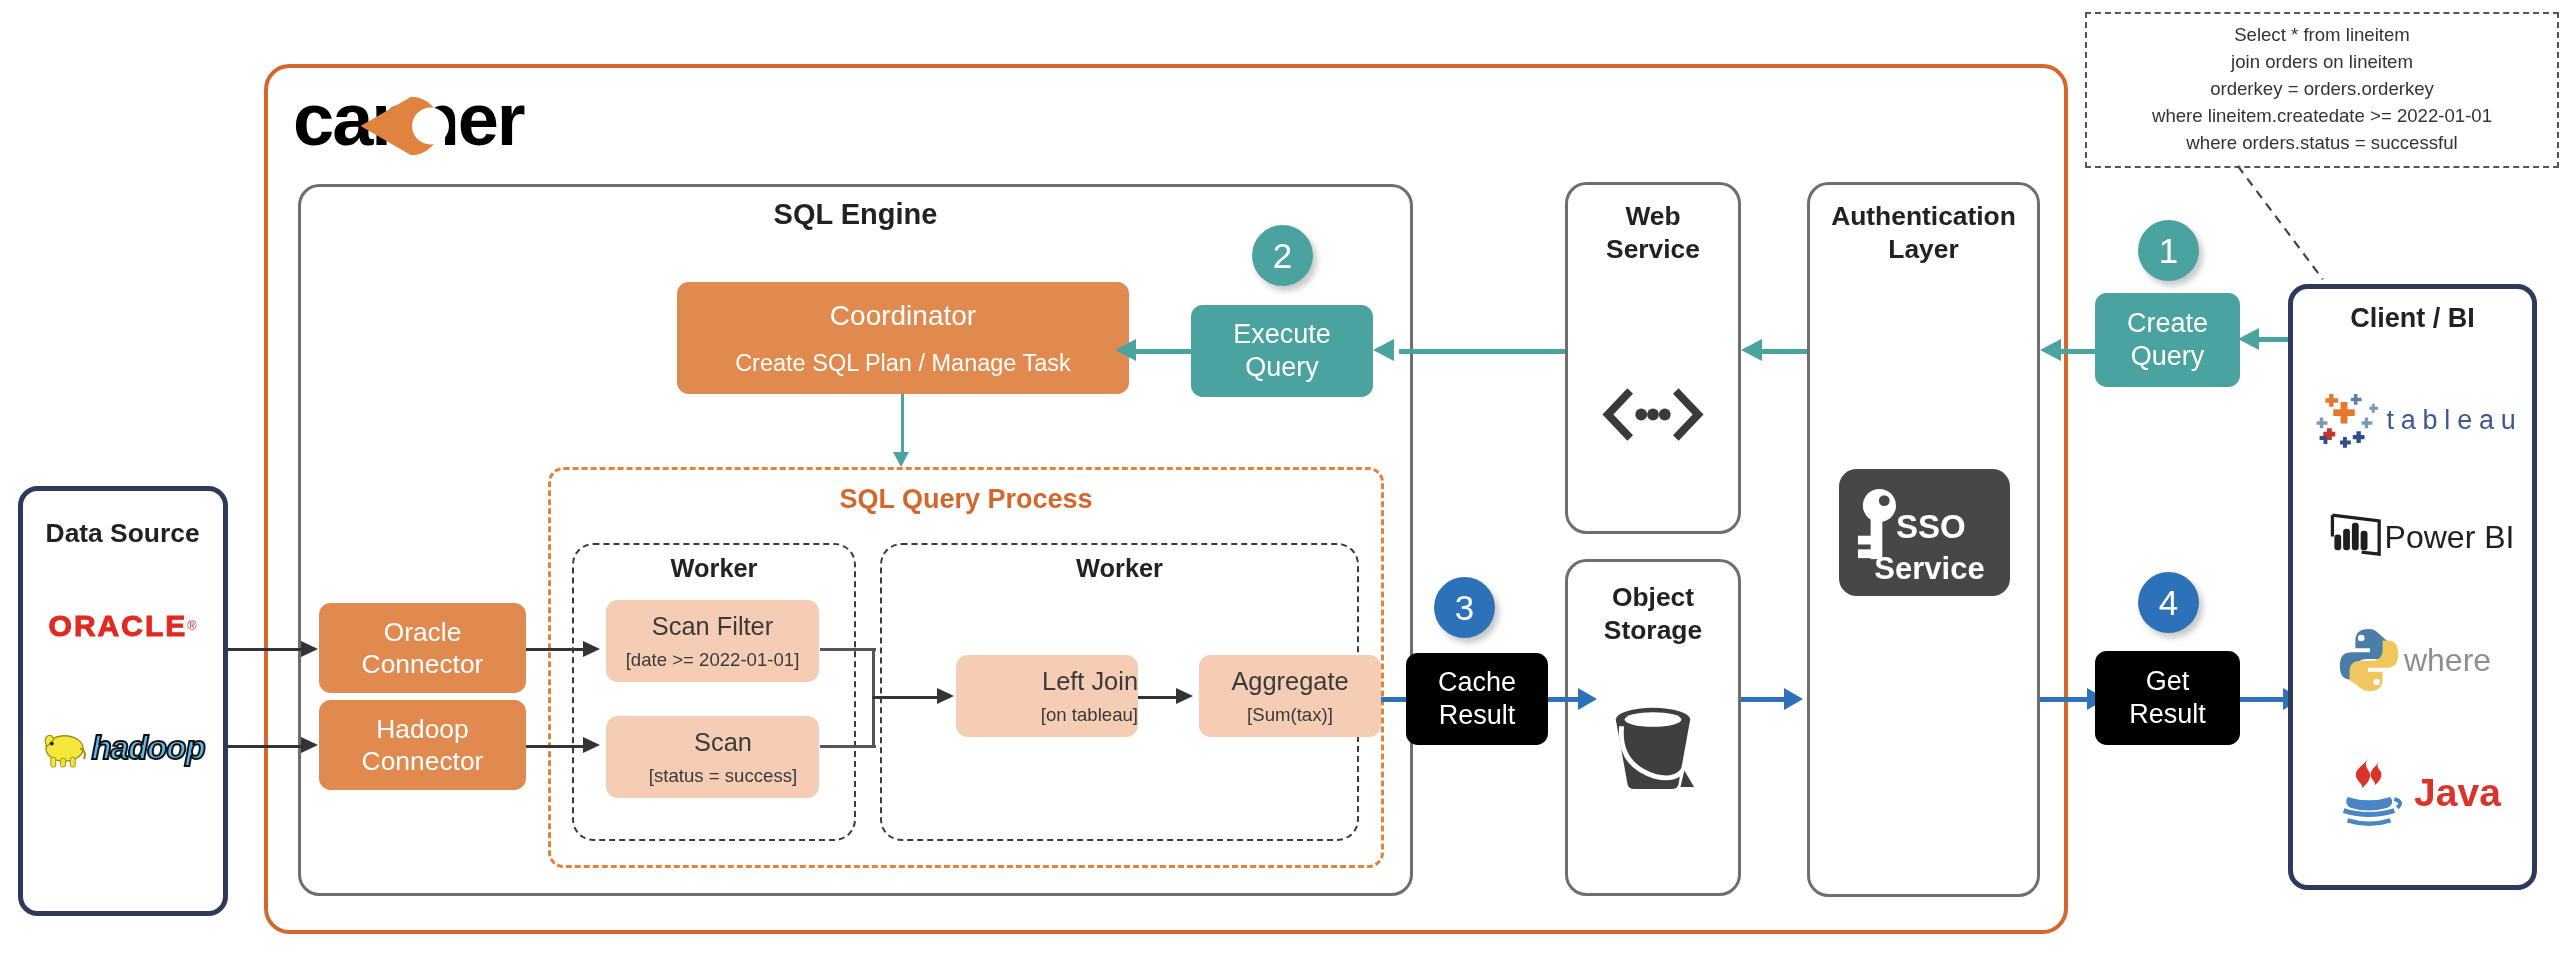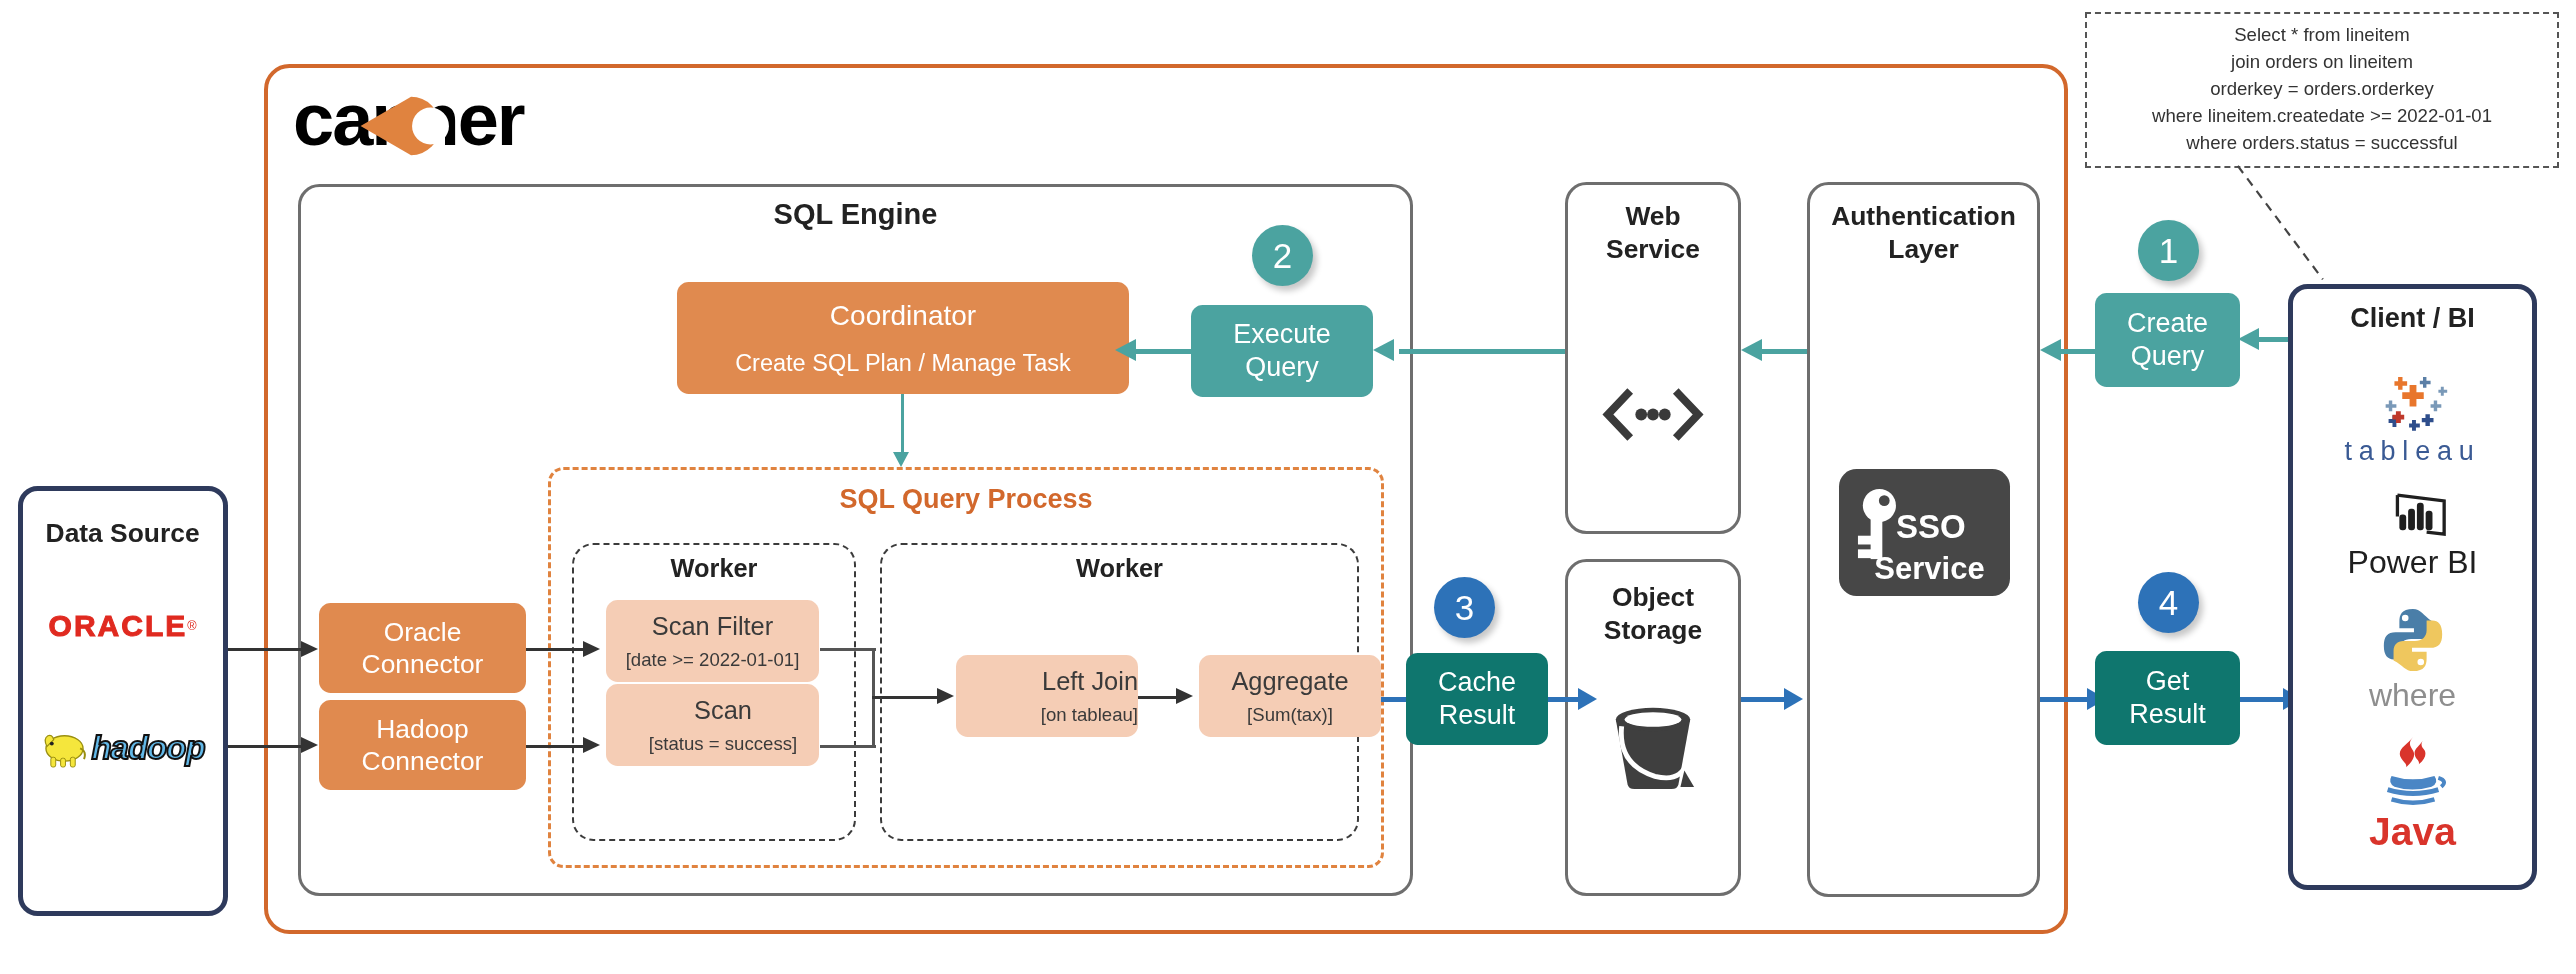--- a/index.html
+++ b/index.html
@@ -1,35 +1,35 @@
 <!DOCTYPE html>
 <html><head>
 <meta charset="utf-8">
 <style>
   html,body{margin:0;padding:0;background:#fff;}
   body{width:2576px;height:974px;position:relative;overflow:hidden;
        font-family:"Liberation Sans","DejaVu Sans",sans-serif;color:#3a3a3a;}
   .abs{position:absolute;box-sizing:border-box;}
   .ctr{display:flex;align-items:center;justify-content:center;text-align:center;}
-  .col{flex-direction:column;}
+  .col{flex-direction:row;}
 
   
   .outer-orange{border:4.9px solid #D2682C;border-radius:25.4px;}
   .panel-gray{border:3.9px solid #6E6E6E;border-radius:21.5px;background:#fff;}
   .panel-navy{border:5.9px solid #2E3A5C;border-radius:19.6px;background:#fff;}
   .dash-orange{border:3.9px dashed #E0833F;border-radius:15.6px;}
   .dash-dark{border:2.9px dashed #3b3b3b;border-radius:21.5px;}
 
   
   .box{border-radius:11.7px;display:flex;align-items:center;justify-content:center;
        flex-direction:column;text-align:center;line-height:1.22;}
   .box-orange{background:#E08A4F;color:#fff;}
   .box-peach{background:#F5CDB5;color:#3a3a3a;}
   .box-teal{background:#4BA3A0;color:#fff;}
-  .box-blue{background:#0f766e;color:#fff;}
+  .box-blue{background:#000000;color:#fff;}
   .box-dark{background:#474747;color:#fff;border-radius:17.6px;}
 
   .hdr{font-weight:bold;color:#222;text-align:center;}
 
   
   .badge{border-radius:50%;color:#fff;display:flex;align-items:center;
          justify-content:center;font-size:35px;box-shadow:3.9px 4.9px 5.9px rgba(0,0,0,.22);}
   .badge-teal{background:#4BA3A0;}
   .badge-blue{background:#2D72B8;}
 
@@ -77,21 +77,21 @@
 <div class="abs hdr" style="left:548px;top:484px;width:836px;font-size:27px;color:#D2682C;">SQL Query Process</div>
 
 <div class="abs dash-dark" style="left:572px;top:543px;width:284px;height:298px;"></div>
 <div class="abs hdr" style="left:572px;top:554px;width:284px;font-size:25.4px;">Worker</div>
 
 <div class="abs box box-peach" style="left:606px;top:600px;width:213px;height:82px;">
   <div style="font-size:25.4px;margin-bottom:6.8px;">Scan Filter</div>
   <div style="font-size:18.6px;">[date &gt;= 2022-01-01]</div>
 </div>
 
-<div class="abs box box-peach" style="left:606px;top:684px;width:213px;height:82px;padding-left:21px;">
+<div class="abs box box-peach" style="left:606px;top:716px;width:213px;height:82px;padding-left:21px;">
   <div style="font-size:25.4px;margin-bottom:6.8px;">Scan</div>
   <div style="font-size:18.6px;">[status = success]</div>
 </div>
 
 <div class="ln h-line" style="left:820px;top:648px;width:56px;background:#555;"></div>
 <div class="ln h-line" style="left:820px;top:745px;width:56px;background:#555;"></div>
 <div class="ln v-line" style="left:872px;top:648px;height:100px;background:#555;"></div>
 <div class="ln h-line" style="left:872px;top:696px;width:67px;background:#333;"></div>
 <div class="arrowhead ar-r" style="left:937px;top:688px;border-left:17.6px solid #333;"></div>
 

